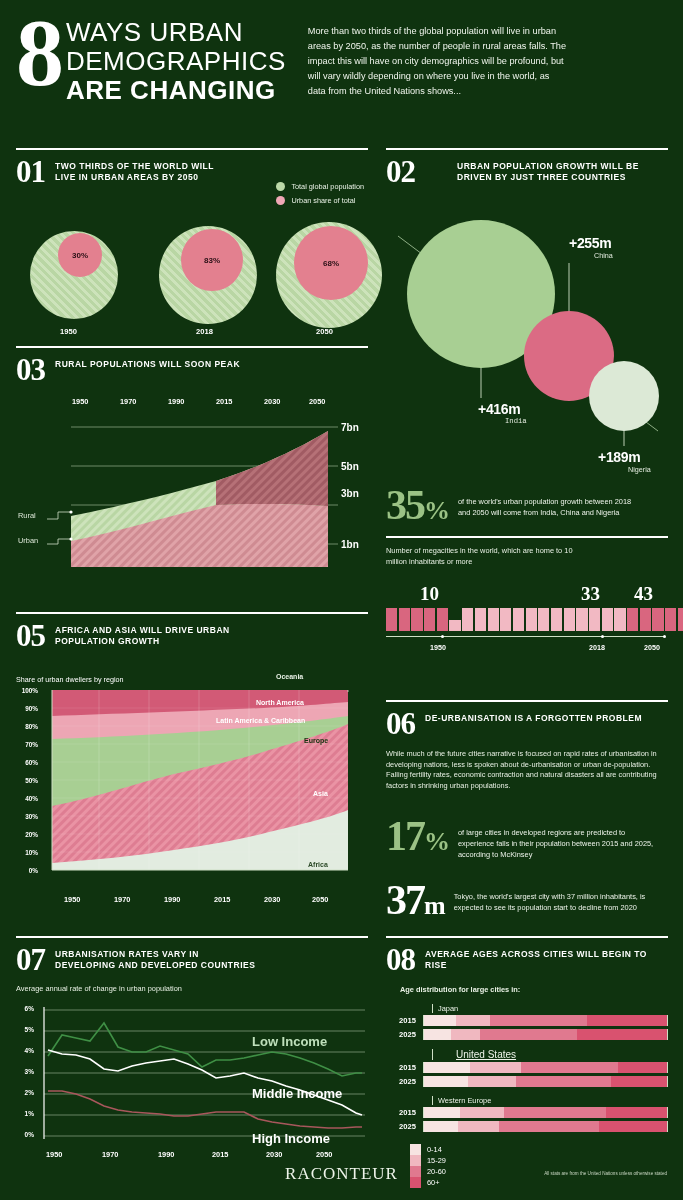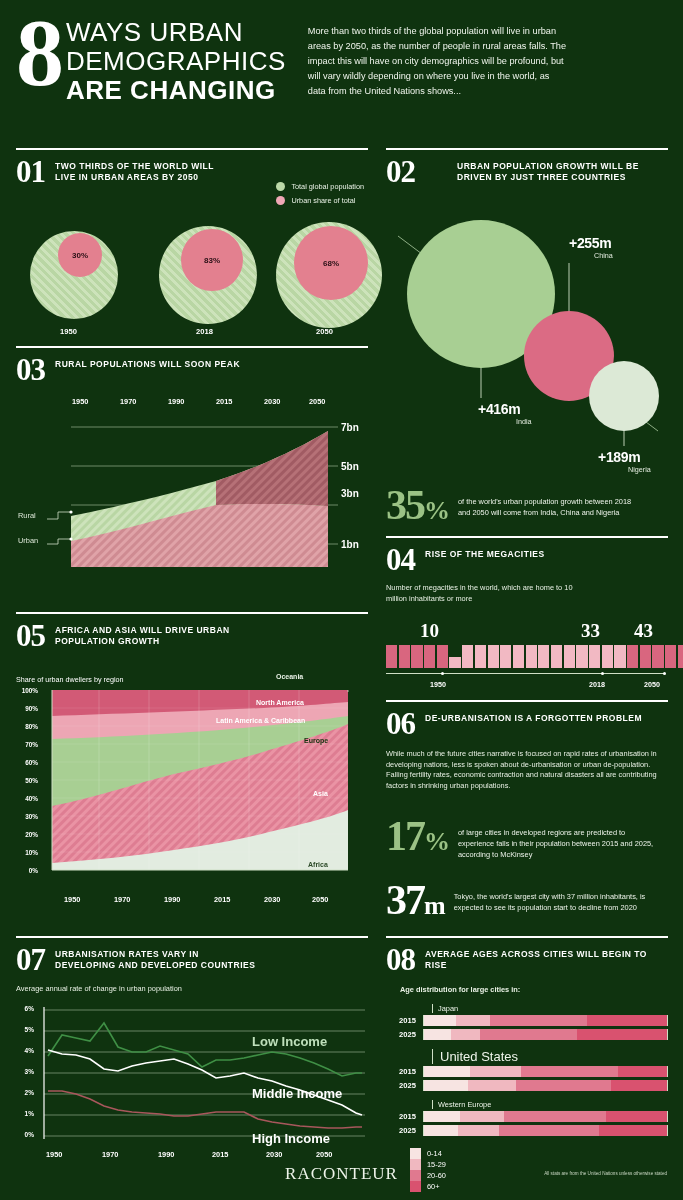--- a/index.html
+++ b/index.html
@@ -383,38 +383,34 @@
       </svg>
 
       <div class="s2b" style="left:21px; top:29px; width:148px; height:148px; background:#a8cf93;"></div>
       <div class="s2b" style="left:138px; top:120px; width:90px; height:90px; background:#db6b84;"></div>
       <div class="s2b" style="left:203px; top:170px; width:70px; height:70px; background:#dce9d6;"></div>
 
       <div class="s2val" style="left:183px; top:44px;">+255m</div>
       <div class="s2cty" style="left:208px; top:60px;">China</div>
 
       <div class="s2val" style="left:92px; top:210px;">+416m</div>
-      <div class="s2cty" style="left:130px; top:226px;">India</div>
+      <div class="s2cty" style="left:119px; top:226px;font-family:Liberation Mono, monospace;">India</div>
 
       <div class="s2val" style="left:212px; top:258px;">+189m</div>
       <div class="s2cty" style="left:242px; top:274px;">Nigeria</div>
     </div>
 
     <div class="bigstat" style="margin-top:-4px;">
       <div class="num"><span>35</span><span class="sm">%</span></div>
       <div class="txt" style="width:185px;">of the world's urban population growth between 2018 and 2050 will come from India, China and Nigeria</div>
     </div>
   </div>
 
   <div class="colR" style="top:536px;">
     <div class="rule"></div>
-    <div class="sec-head">
-      <div class="sec-num">04</div>
-      <div class="sec-title">RISE OF THE MEGACITIES</div>
-    </div>
     <div class="subcap" style="margin-top:8px; width:200px;">Number of megacities in the world, which are home to 10 million inhabitants or more</div>
 
     <div style="position:relative; margin-top:20px; height:75px;">
       <div class="mlabel" style="left:34px;  top:-4px;">10</div>
       <div class="mlabel" style="left:195px; top:-4px;">33</div>
       <div class="mlabel" style="left:248px; top:-4px;">43</div>
 
       <div id="mega-grid" style="position:absolute; left:0; top:21px;">
           <div class="megarow">
             <div class="msq" style="background: rgb(217, 102, 127);"></div>
@@ -524,21 +520,21 @@
             <div class="ageyr">2025</div>
             <div class="agebar" style="flex: 1 1 0%; border-left: 1.5px solid rgb(207, 224, 198); border-right: 1.5px solid rgb(207, 224, 198);">
               <div style="height: 100%; background: rgb(247, 228, 226); width: 11%;"></div>
               <div style="height: 100%; background: rgb(240, 184, 192); width: 12%;"></div>
               <div style="height: 100%; background: rgb(224, 121, 143); width: 40%;"></div>
               <div style="height: 100%; background: rgb(217, 82, 111); width: 37%;"></div>
             </div>
           </div>
         </div>
         <div style="margin-bottom: 9px;">
-          <div style="margin-left: 46px; border-left: 1.5px solid rgb(207, 224, 198); padding-left: 7px; font-size: 13px; color: rgb(238, 244, 234); margin-bottom: 2px;">United States</div>
+          <div style="margin-left: 46px; border-left: 1.5px solid rgb(207, 224, 198); padding-left: 23px; font-size: 10px; color: rgb(238, 244, 234); margin-bottom: 2px; text-decoration: underline;">United States</div>
           <div style="display: flex; align-items: center; gap: 7px; margin-bottom: 3px;">
             <div class="ageyr">2015</div>
             <div class="agebar" style="flex: 1 1 0%; border-left: 1.5px solid rgb(207, 224, 198); border-right: 1.5px solid rgb(207, 224, 198);">
               <div style="height: 100%; background: rgb(247, 228, 226); width: 19%;"></div>
               <div style="height: 100%; background: rgb(240, 184, 192); width: 21%;"></div>
               <div style="height: 100%; background: rgb(224, 121, 143); width: 40%;"></div>
               <div style="height: 100%; background: rgb(217, 82, 111); width: 20%;"></div>
             </div>
           </div>
           <div style="display: flex; align-items: center; gap: 7px; margin-bottom: 3px;">

